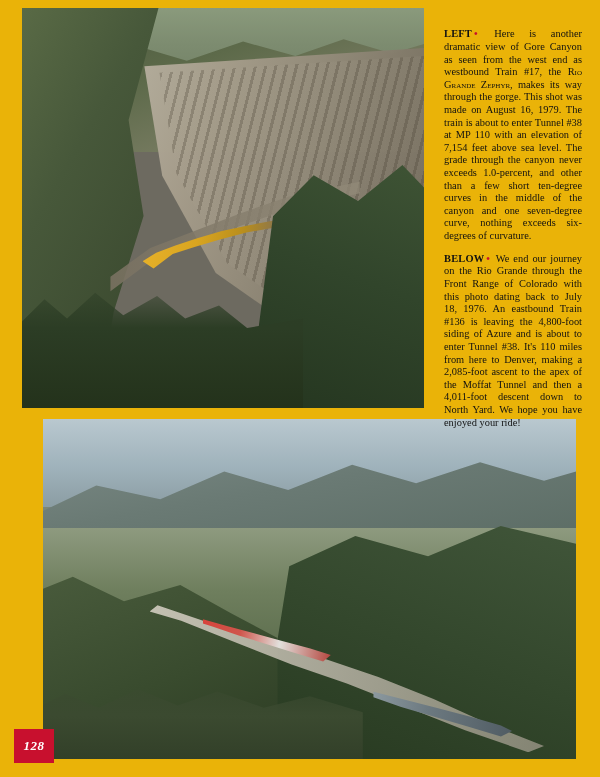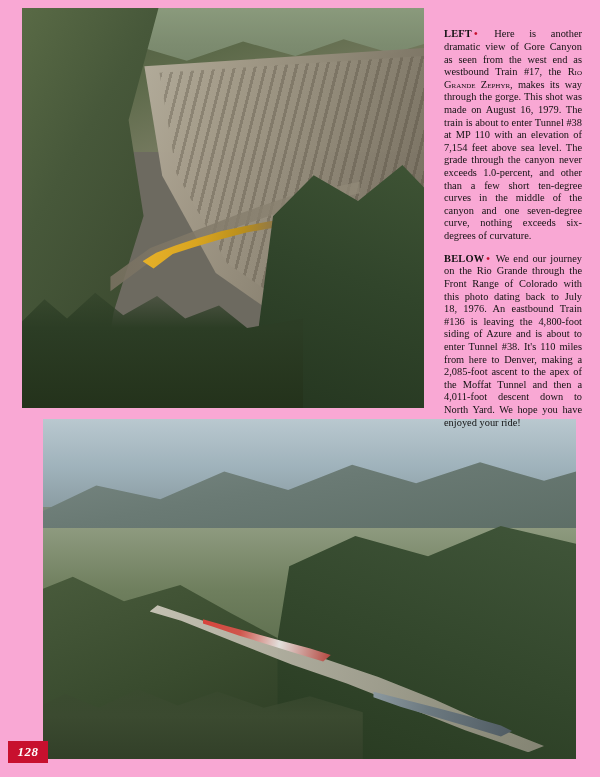--- a/index.html
+++ b/index.html
@@ -12,21 +12,21 @@
     height: 777px;
     position: relative;
     font-family: "Liberation Serif", serif;
     overflow: hidden;
   }
 
   .page {
     position: absolute;
     left: 0; top: 0;
     width: 600px; height: 777px;
-    background: #f9a8d4;
+    background: #eab308;
   }
 
   
   .photo-top {
     position: absolute;
     left: 22px;
     top: 8px;
     width: 402px;
     height: 400px;
     overflow: hidden;
@@ -171,24 +171,24 @@
     font-weight: bold;
     padding: 0 2px;
   }
   .smallcaps {
     font-variant: small-caps;
   }
 
   
   .folio {
     position: absolute;
-    left: 8px;
+    left: 14px;
     bottom: 14px;
     width: 40px;
-    height: 22px;
+    height: 34px;
     background: #c8102e;
     color: #ffffff;
     font-family: "Liberation Serif", serif;
     font-weight: bold;
     font-style: italic;
     font-size: 13px;
     display: flex;
     align-items: center;
     justify-content: center;
     letter-spacing: .5px;

